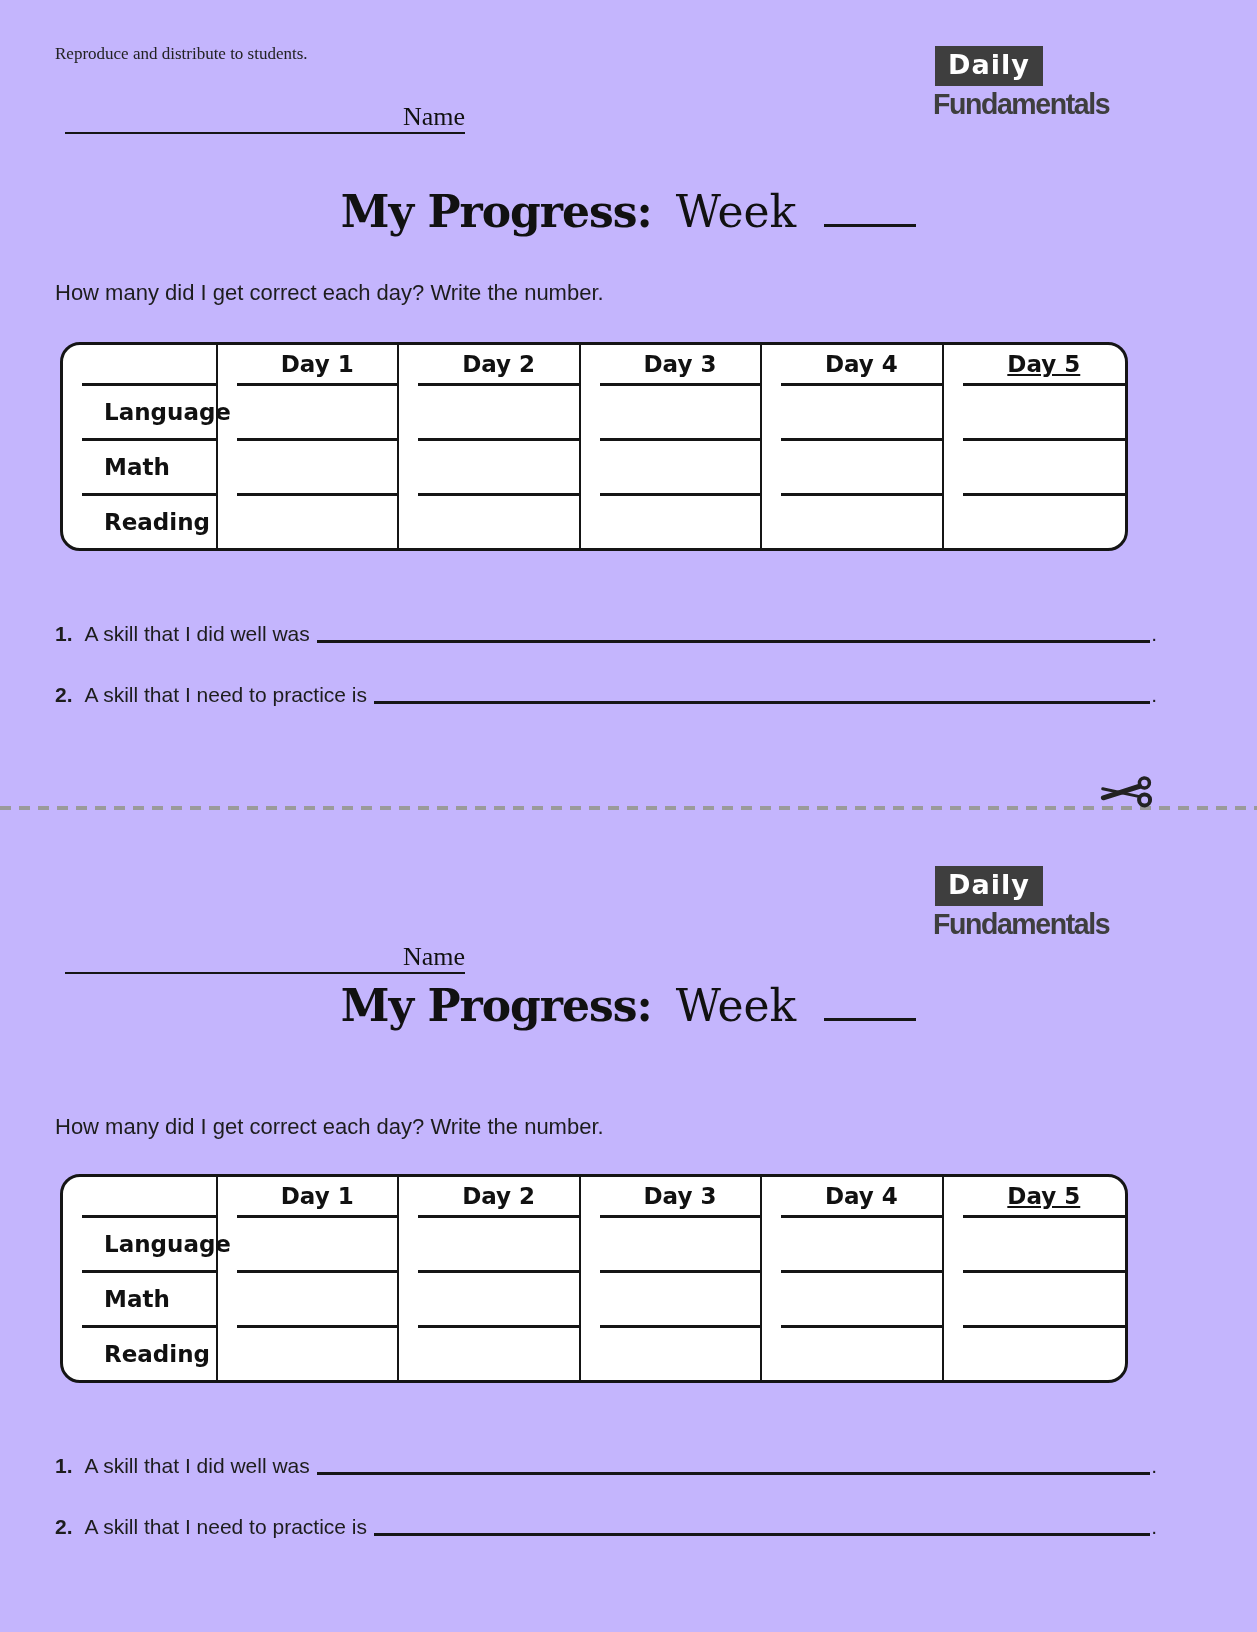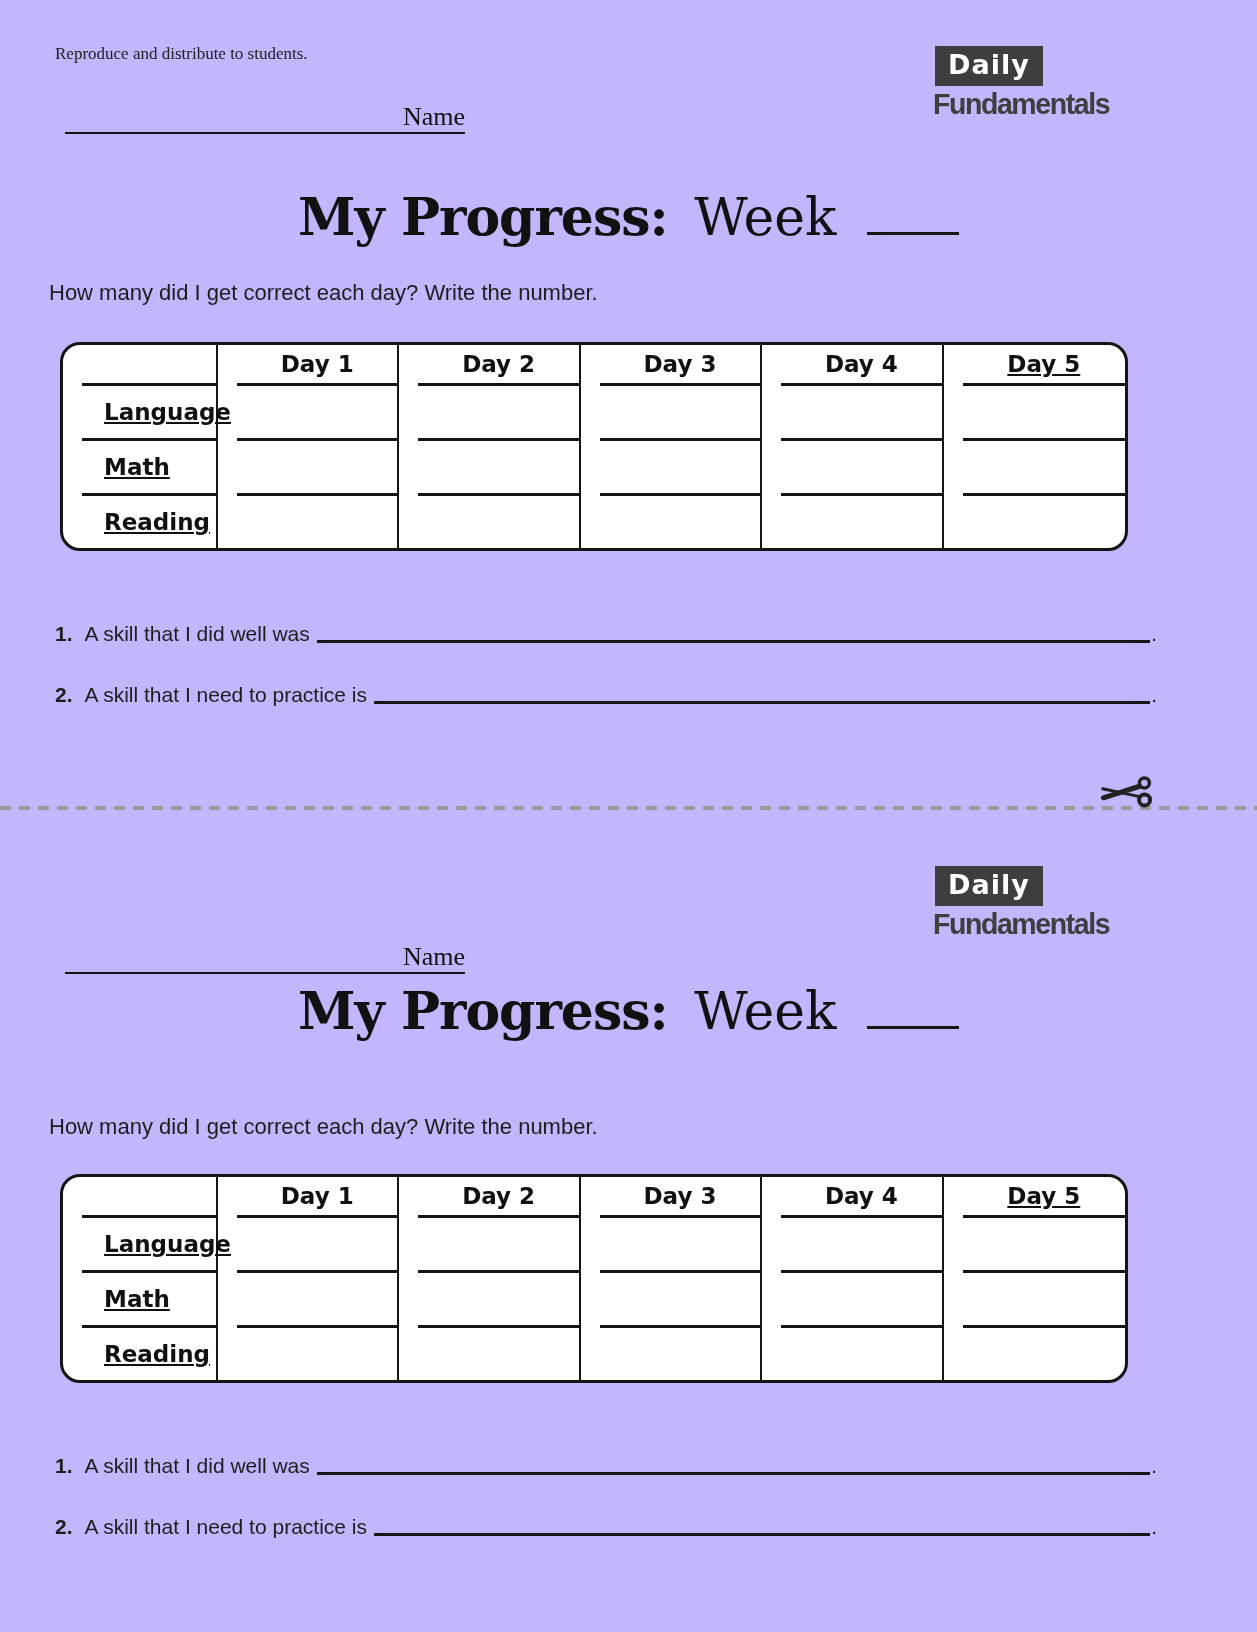--- a/index.html
+++ b/index.html
@@ -14,36 +14,36 @@
          font:bold 27px "DejaVu Sans",sans-serif;letter-spacing:1px;
          padding:3px 13px 6px;border-radius:0;margin-left:2px;}
   .wordmark{font:bold 30px "Liberation Sans",sans-serif;color:#3e3e3e;
             letter-spacing:-1.5px;margin-top:1px;transform:scaleX(0.95);transform-origin:left;white-space:nowrap;}
 
   .name-row{position:absolute;left:55px;display:flex;align-items:flex-end;
             font:26px "Liberation Serif",serif;color:#111;flex-direction:column;}
   .name-line{width:400px;border-bottom:2px solid #161616;margin:0 0 3px 10px;}
 
   .title{position:absolute;left:0;width:100%;text-align:center;
-         font-family:"DejaVu Serif",serif;font-size:52px;color:#111;white-space:nowrap;}
+         font-family:"DejaVu Serif",serif;font-size:44px;color:#111;white-space:nowrap;}
   .t-bold{font-weight:bold;letter-spacing:-1px;}
   .t-reg{margin-left:10px;}
   .week-line{display:inline-block;width:92px;border-bottom:3px solid #161616;margin-left:14px;}
 
-  .instruction{position:absolute;left:49px;font:22px "Liberation Sans",sans-serif;color:#1d1d1d;}
+  .instruction{position:absolute;left:55px;font:22px "Liberation Sans",sans-serif;color:#1d1d1d;}
 
   .score-table{position:absolute;left:60px;width:1062px;display:grid;
                grid-template-columns:155px repeat(5,1fr);
                border:3px solid #151515;border-radius:20px;overflow:hidden;background:#fff;}
   .cell{border-right:2px solid #151515;border-bottom:3px solid #151515;
         display:flex;align-items:center;justify-content:center;margin-left:19px;}
   .cell.h{height:38px;font:bold 23px "DejaVu Sans",sans-serif;color:#111;}
   .cell.d{height:52px;}
   .cell.r{height:52px;justify-content:flex-start;padding-left:22px;
-          font:bold 23px "DejaVu Sans",sans-serif;color:#111;text-decoration:underline;}
+          font:bold 23px "DejaVu Sans",sans-serif;color:#111;}
   .cell.cl{border-right:none;text-decoration:underline;}
   .cell.rl{border-bottom:none;}
 
   .question{position:absolute;left:55px;width:1102px;display:flex;align-items:flex-end;
             font:21px "Liberation Sans",sans-serif;color:#1d1d1d;line-height:1.1;}
   .q-num{font-weight:bold;margin-right:12px;}
   .q-text{white-space:nowrap;}
   .q-line{flex:1;border-bottom:3px solid #161616;margin:0 1px 2px 7px;}
 
   .divider{position:absolute;left:0;top:806px;width:1257px;height:4px;

